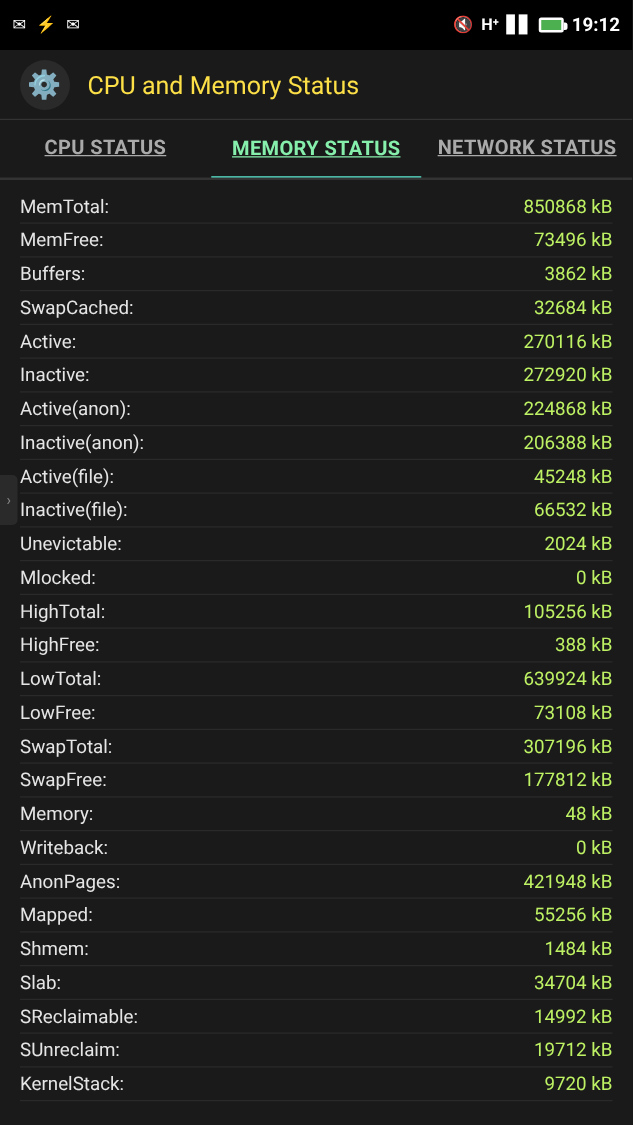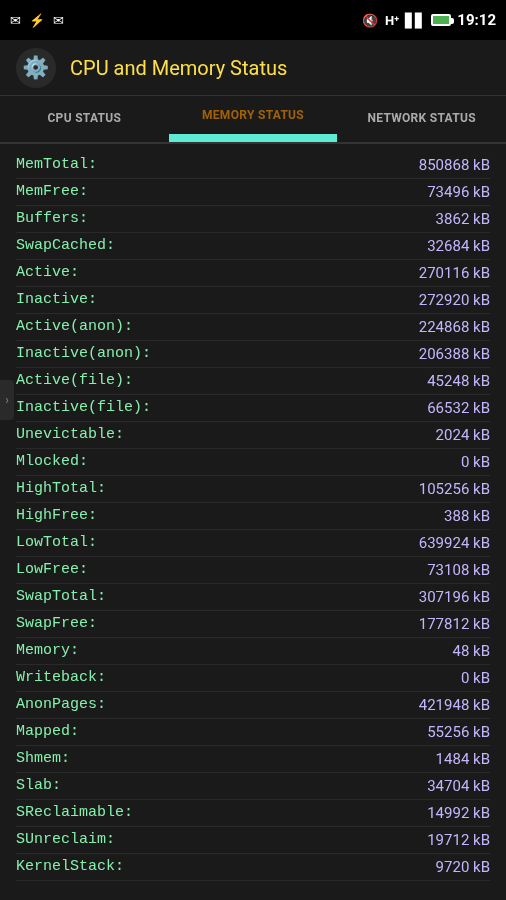--- a/index.html
+++ b/index.html
@@ -74,58 +74,58 @@
       background: #1a1a1a;
       display: flex;
       height: 48px;
       border-bottom: 2px solid #333;
     }
     .tab-item {
       flex: 1;
       display: flex;
       align-items: center;
       justify-content: center;
-      font-size: 12px;
+      font-size: 16px;
       font-weight: bold;
       color: #aaaaaa;
       cursor: pointer;
       text-align: left;
       border-bottom: 3px solid transparent;
       padding: 0 4px;
       letter-spacing: 0.3px;
+      text-decoration: underline;
     }
     .tab-item.active {
-      color: #a16207;
-      border-bottom: 8px solid #5eead4;
+      color: #86efac;
+      border-bottom: 1px solid #5eead4;
     }
 
     
     .content {
       background: #1a1a1a;
       overflow-y: auto;
       height: calc(900px - 40px - 56px - 48px);
       padding: 8px 16px;
     }
 
     
     .data-row {
       display: flex;
       justify-content: space-between;
       padding: 4px 0;
       border-bottom: 1px solid #2a2a2a;
       font-size: 15px;
       color: #e0e0e0;
     }
     .data-label {
-      color: #86efac;
+      color: #e5e5e5;
       font-weight: normal;
-      font-family: Liberation Mono, monospace;
     }
     .data-value {
-      color: #c4b5fd;
+      color: #bef264;
       font-weight: normal;
       text-align: right;
     }
 
     
     .content::-webkit-scrollbar { width: 4px; }
     .content::-webkit-scrollbar-track { background: #1a1a1a; }
     .content::-webkit-scrollbar-thumb { background: #555; border-radius: 2px; }
 
     

